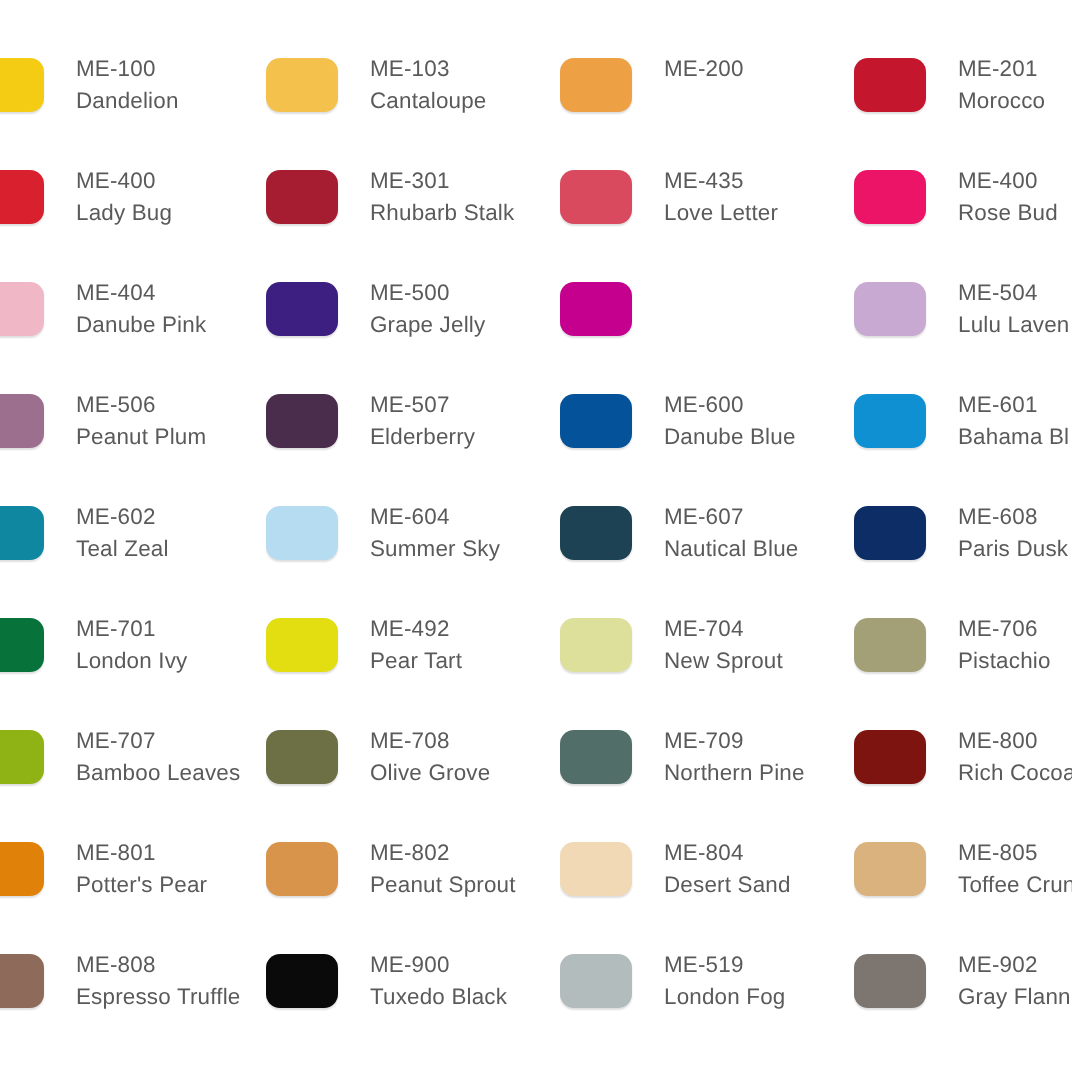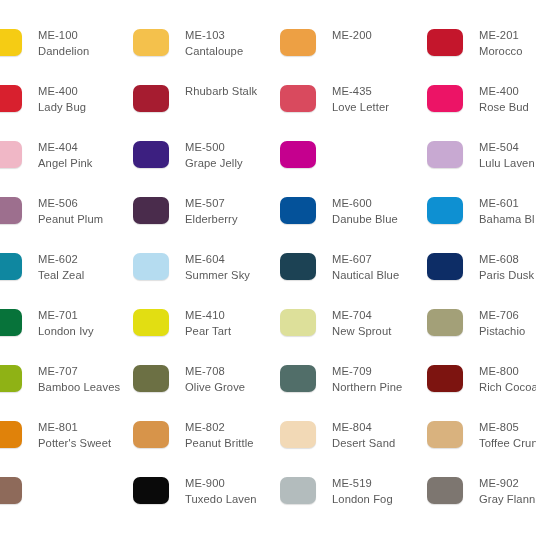--- a/index.html
+++ b/index.html
@@ -101,20 +101,21 @@
       <div class="swatch-cell">
         <div class="swatch-chip" style="background: rgb(216, 32, 46);"></div>
         <div class="swatch-text">
           <span class="swatch-code">ME-400</span>
           <span class="swatch-name">Lady Bug</span>
         </div>
       </div>
       <div class="swatch-cell">
         <div class="swatch-chip" style="background: rgb(166, 28, 48);"></div>
         <div class="swatch-text">
+          <span class="swatch-code">ME-301</span>
           <span class="swatch-name">Rhubarb Stalk</span>
         </div>
       </div>
       <div class="swatch-cell">
         <div class="swatch-chip" style="background: rgb(217, 74, 94);"></div>
         <div class="swatch-text">
           <span class="swatch-code">ME-435</span>
           <span class="swatch-name">Love Letter</span>
         </div>
       </div>
@@ -122,21 +123,21 @@
         <div class="swatch-chip" style="background: rgb(236, 20, 102);"></div>
         <div class="swatch-text">
           <span class="swatch-code">ME-400</span>
           <span class="swatch-name">Rose Bud</span>
         </div>
       </div>
       <div class="swatch-cell">
         <div class="swatch-chip" style="background: rgb(240, 183, 198);"></div>
         <div class="swatch-text">
           <span class="swatch-code">ME-404</span>
-          <span class="swatch-name">Angel Pink</span>
+          <span class="swatch-name">Danube Pink</span>
         </div>
       </div>
       <div class="swatch-cell">
         <div class="swatch-chip" style="background: rgb(60, 31, 128);"></div>
         <div class="swatch-text">
           <span class="swatch-code">ME-500</span>
           <span class="swatch-name">Grape Jelly</span>
         </div>
       </div>
       <div class="swatch-cell">
@@ -208,21 +209,21 @@
       <div class="swatch-cell">
         <div class="swatch-chip" style="background: rgb(7, 115, 58);"></div>
         <div class="swatch-text">
           <span class="swatch-code">ME-701</span>
           <span class="swatch-name">London Ivy</span>
         </div>
       </div>
       <div class="swatch-cell">
         <div class="swatch-chip" style="background: rgb(226, 222, 18);"></div>
         <div class="swatch-text">
-          <span class="swatch-code">ME-410</span>
+          <span class="swatch-code">ME-492</span>
           <span class="swatch-name">Pear Tart</span>
         </div>
       </div>
       <div class="swatch-cell">
         <div class="swatch-chip" style="background: rgb(221, 224, 154);"></div>
         <div class="swatch-text">
           <span class="swatch-code">ME-704</span>
           <span class="swatch-name">New Sprout</span>
         </div>
       </div>
@@ -258,52 +259,56 @@
         <div class="swatch-chip" style="background: rgb(125, 20, 16);"></div>
         <div class="swatch-text">
           <span class="swatch-code">ME-800</span>
           <span class="swatch-name">Rich Cocoa</span>
         </div>
       </div>
       <div class="swatch-cell">
         <div class="swatch-chip" style="background: rgb(224, 130, 10);"></div>
         <div class="swatch-text">
           <span class="swatch-code">ME-801</span>
-          <span class="swatch-name">Potter's Sweet</span>
+          <span class="swatch-name">Potter's Pear</span>
         </div>
       </div>
       <div class="swatch-cell">
         <div class="swatch-chip" style="background: rgb(215, 148, 74);"></div>
         <div class="swatch-text">
           <span class="swatch-code">ME-802</span>
-          <span class="swatch-name">Peanut Brittle</span>
+          <span class="swatch-name">Peanut Sprout</span>
         </div>
       </div>
       <div class="swatch-cell">
         <div class="swatch-chip" style="background: rgb(242, 217, 182);"></div>
         <div class="swatch-text">
           <span class="swatch-code">ME-804</span>
           <span class="swatch-name">Desert Sand</span>
         </div>
       </div>
       <div class="swatch-cell">
         <div class="swatch-chip" style="background: rgb(217, 178, 126);"></div>
         <div class="swatch-text">
           <span class="swatch-code">ME-805</span>
           <span class="swatch-name">Toffee Crun</span>
         </div>
       </div>
       <div class="swatch-cell">
         <div class="swatch-chip" style="background: rgb(142, 106, 90);"></div>
+        <div class="swatch-text">
+          <span class="swatch-code">ME-808</span>
+          <span class="swatch-name">Espresso Truffle</span>
+        </div>
       </div>
       <div class="swatch-cell">
         <div class="swatch-chip" style="background: rgb(10, 10, 10);"></div>
         <div class="swatch-text">
           <span class="swatch-code">ME-900</span>
-          <span class="swatch-name">Tuxedo Laven</span>
+          <span class="swatch-name">Tuxedo Black</span>
         </div>
       </div>
       <div class="swatch-cell">
         <div class="swatch-chip" style="background: rgb(179, 188, 189);"></div>
         <div class="swatch-text">
           <span class="swatch-code">ME-519</span>
           <span class="swatch-name">London Fog</span>
         </div>
       </div>
       <div class="swatch-cell">

